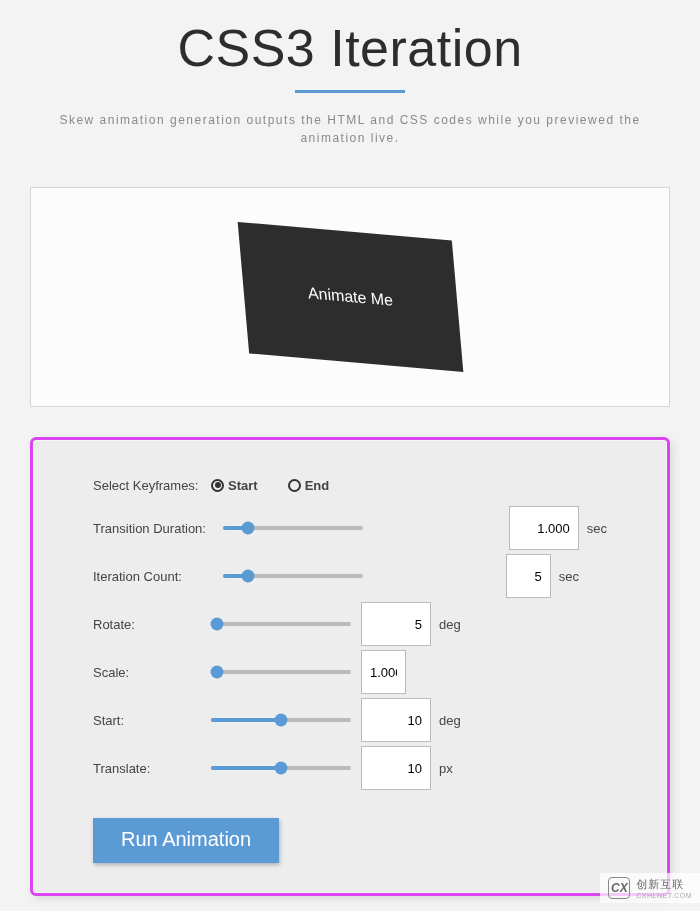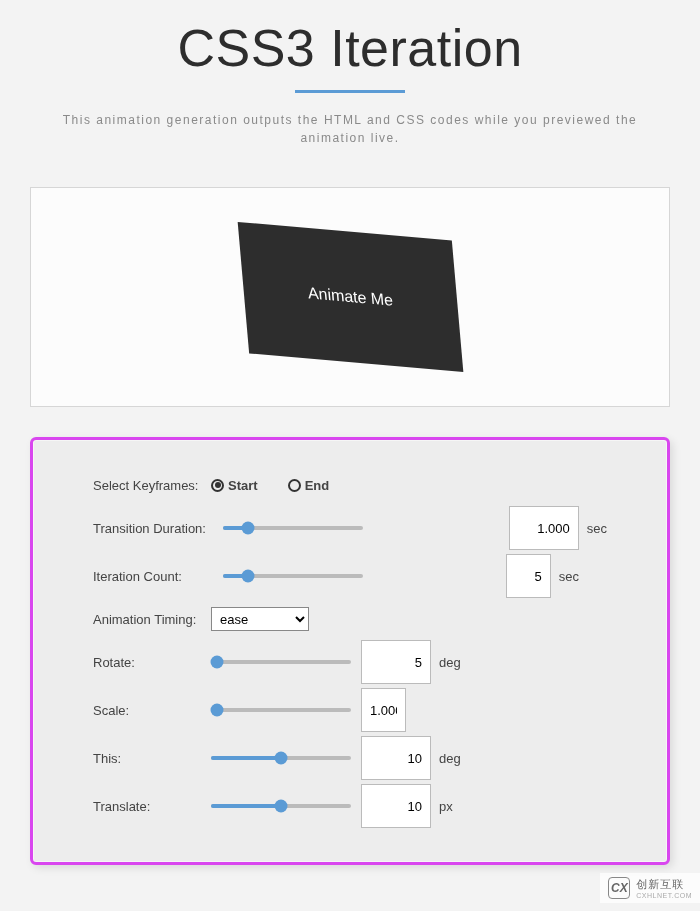--- a/index.html
+++ b/index.html
@@ -133,21 +133,21 @@
     width: 22px; height: 22px; border: 1.5px solid #888; border-radius: 4px;
     display: flex; align-items: center; justify-content: center; font-style: italic; font-weight: bold;
     font-size: 12px; color: #666; text-align: center;
   }
 </style>
 </head>
 <body>
 
 <h1 class="page-title">CSS3 Iteration</h1>
 <div class="title-underline"></div>
-<p class="subtitle">This animation generation outputs the HTML and CSS codes while you previewed the animation live.</p>
+<p class="subtitle">Skew animation generation outputs the HTML and CSS codes while you previewed the animation live.</p>
 
 <div class="preview-panel">
   <div class="animate-box">
     <span>Animate Me</span>
   </div>
 </div>
 
 <div class="controls-panel">
 
   <div class="row">
@@ -187,26 +187,20 @@
         <div class="slider-fill" style="width:18%"></div>
         <div class="slider-thumb" style="left:18%"></div>
       </div>
     </div>
     <div class="input-col gap-right" style="margin-right:28px">
       <input class="num-input w50" value="5" style="">
       <span class="unit">sec</span>
     </div>
   </div>
 
-  <div class="row">
-    <span class="row-label">Animation Timing:</span>
-    <select class="timing">
-      <option>ease</option>
-    </select>
-  </div>
 
   <div class="row">
     <span class="row-label">Rotate:</span>
     <div class="slider-col">
       <div class="slider">
         <div class="slider-fill" style="width:4%"></div>
         <div class="slider-thumb" style="left:4%"></div>
       </div>
     </div>
     <div class="input-col">
@@ -222,21 +216,21 @@
         <div class="slider-fill" style="width:4%"></div>
         <div class="slider-thumb" style="left:4%"></div>
       </div>
     </div>
     <div class="input-col">
       <input class="num-input w50" value="1.000" style="">
     </div>
   </div>
 
   <div class="row">
-    <span class="row-label">This:</span>
+    <span class="row-label">Start:</span>
     <div class="slider-col">
       <div class="slider">
         <div class="slider-fill" style="width:50%"></div>
         <div class="slider-thumb" style="left:50%"></div>
       </div>
     </div>
     <div class="input-col">
       <input class="num-input w70" value="10" style="">
       <span class="unit">deg</span>
     </div>
@@ -249,20 +243,21 @@
         <div class="slider-fill" style="width:50%"></div>
         <div class="slider-thumb" style="left:50%"></div>
       </div>
     </div>
     <div class="input-col">
       <input class="num-input w70" value="10" style="">
       <span class="unit">px</span>
     </div>
   </div>
 
+  <button class="run-btn">Run Animation</button>
 </div>
 
 <div class="watermark">
   <div class="wm-logo">CX</div>
   <div>
     <div style="font-size:11px;color:#666;letter-spacing:1px">创新互联</div>
     <div style="font-size:7px;color:#aaa;letter-spacing:0.5px">CXHLNET.COM</div>
   </div>
 </div>
 

